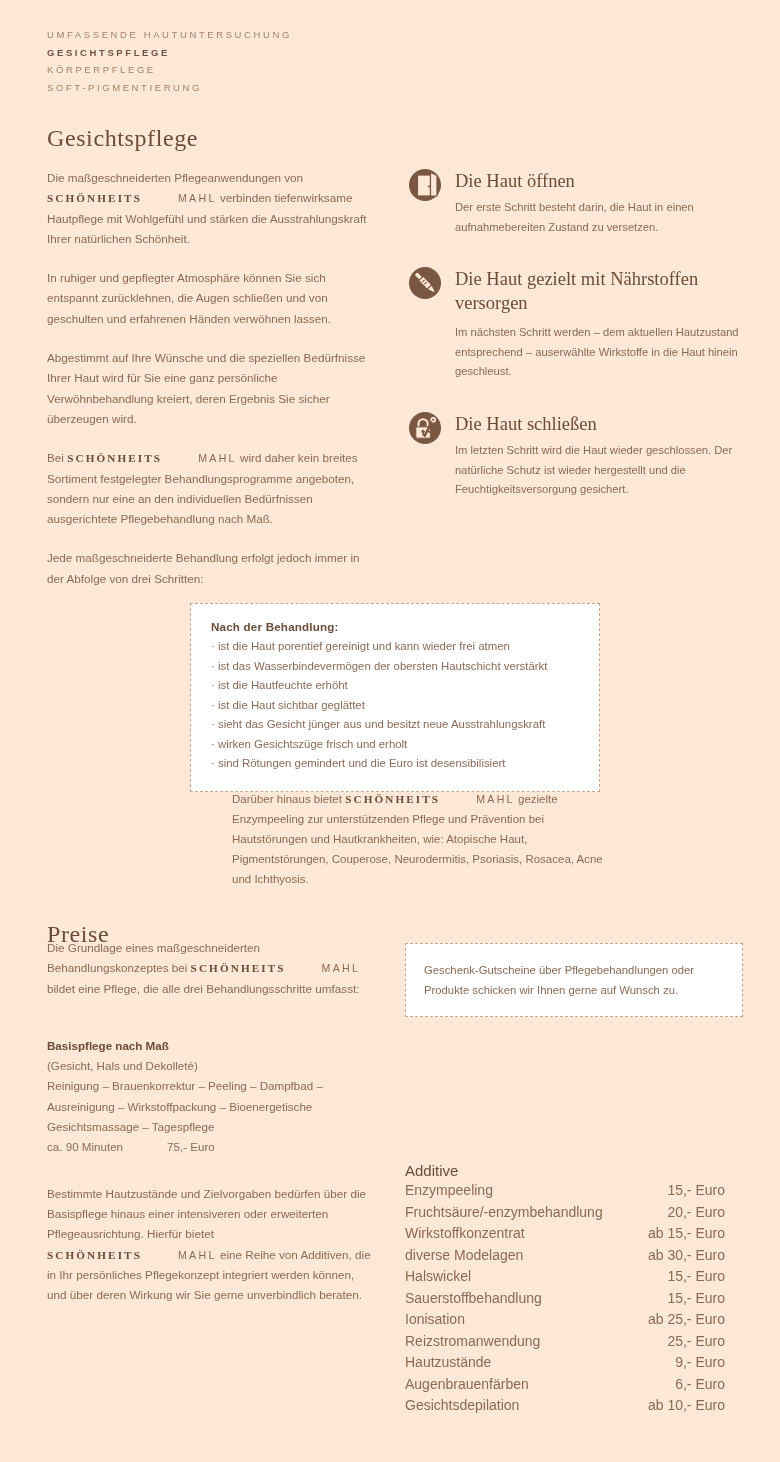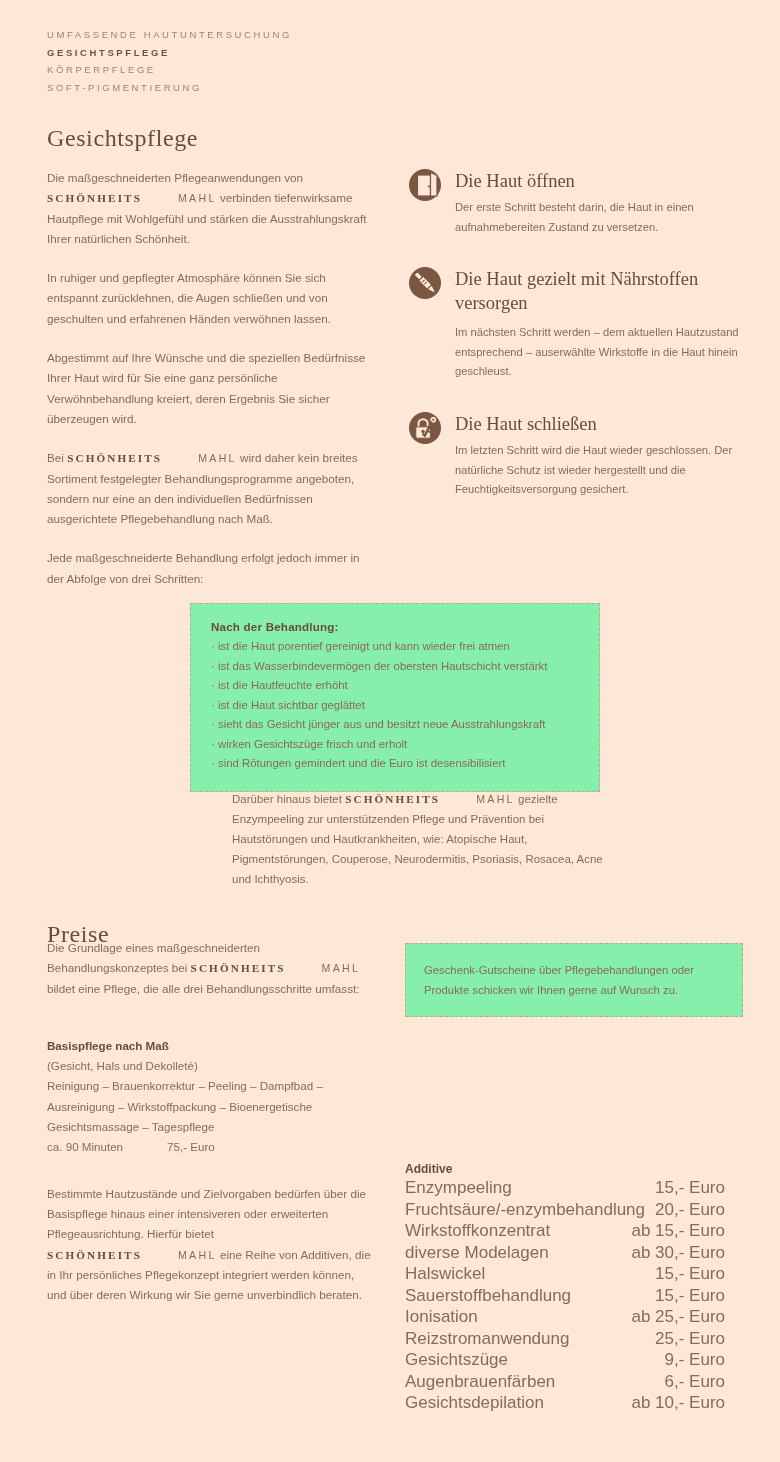--- a/index.html
+++ b/index.html
@@ -126,21 +126,21 @@
     font-size: 11.2px;
     line-height: 19.6px;
     color: #8a6a55;
     margin: 5px 0 0 50px;
   }
   #step-2 .step-desc { margin-top: 8px; }
 
   
   .dashed-box {
     position: absolute;
-    background: #86efac;
+    background: #ffffff;
     border: 1px dashed #c9a58c;
     box-sizing: border-box;
   }
   #after-treatment-box {
     left: 190px;
     top: 603px;
     width: 410px;
     padding: 16px 20px 17px 20px;
   }
   .box-title {
@@ -220,30 +220,30 @@
   .spacer-24 { height: 26px; }
 
   
   #additive-table {
     position: absolute;
     left: 405px;
     top: 1162px;
     width: 320px;
   }
   #additive-table .table-title {
-    font-size: 12px;
-    font-weight: bold;
+    font-size: 15px;
+    font-weight: normal;
     color: #6b4c38;
     margin: 0 0 1px 0;
   }
   .price-row {
     display: flex;
     justify-content: space-between;
     align-items: baseline;
-    font-size: 17px;
+    font-size: 14px;
     line-height: 21.5px;
     color: #8a6a55;
   }
   .price-row .label { white-space: nowrap; }
   .price-row .value { white-space: nowrap; }
 </style>
 </head>
 <body>
 
 <div class="page">
@@ -407,21 +407,21 @@
     </div>
     <div class="price-row">
       <span class="label">Ionisation</span>
       <span class="value">ab 25,- Euro</span>
     </div>
     <div class="price-row">
       <span class="label">Reizstromanwendung</span>
       <span class="value">25,- Euro</span>
     </div>
     <div class="price-row">
-      <span class="label">Gesichtszüge</span>
+      <span class="label">Hautzustände</span>
       <span class="value">9,- Euro</span>
     </div>
     <div class="price-row">
       <span class="label">Augenbrauenfärben</span>
       <span class="value">6,- Euro</span>
     </div>
     <div class="price-row">
       <span class="label">Gesichtsdepilation</span>
       <span class="value">ab 10,- Euro</span>
     </div>

